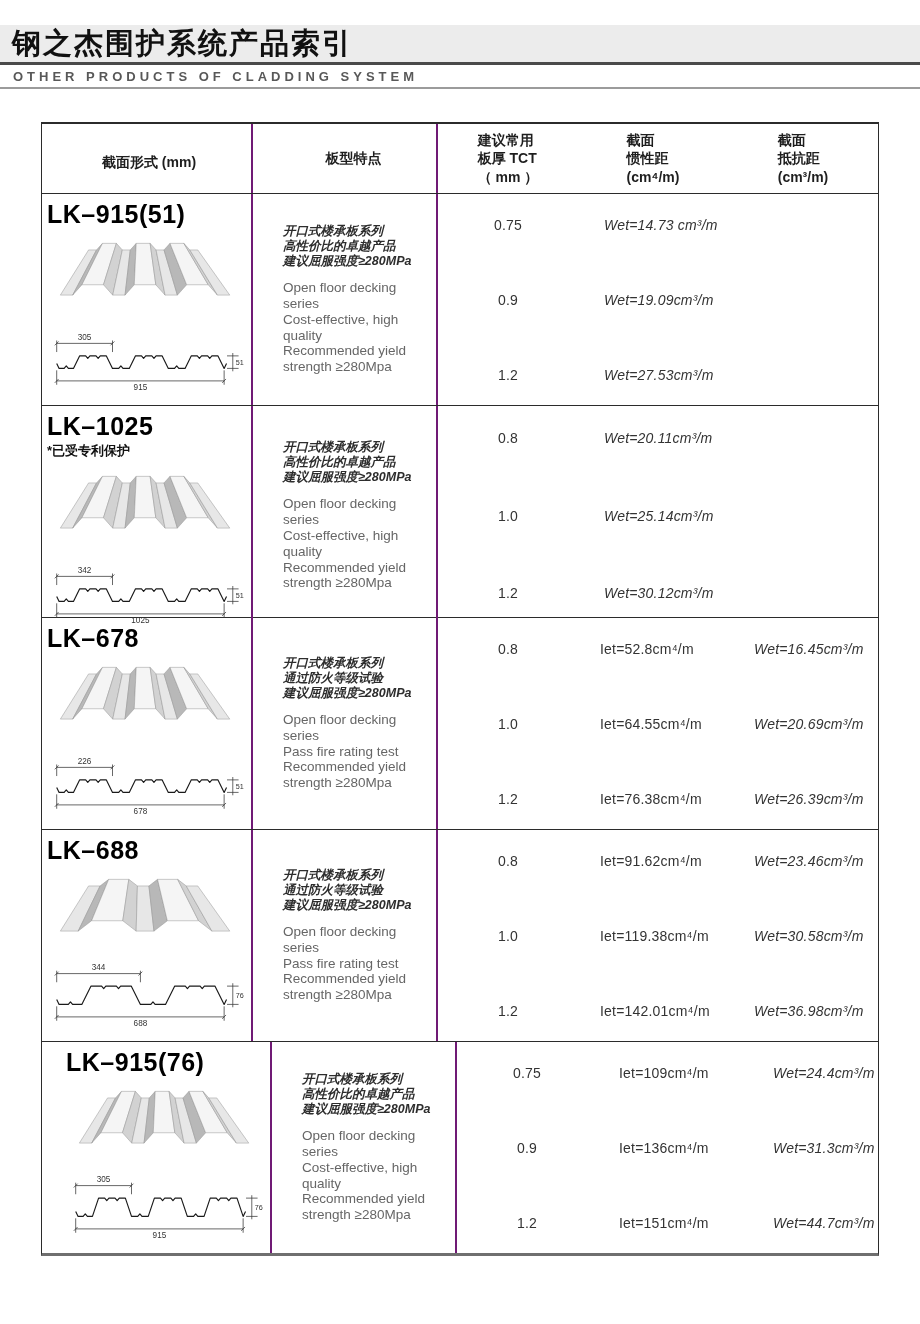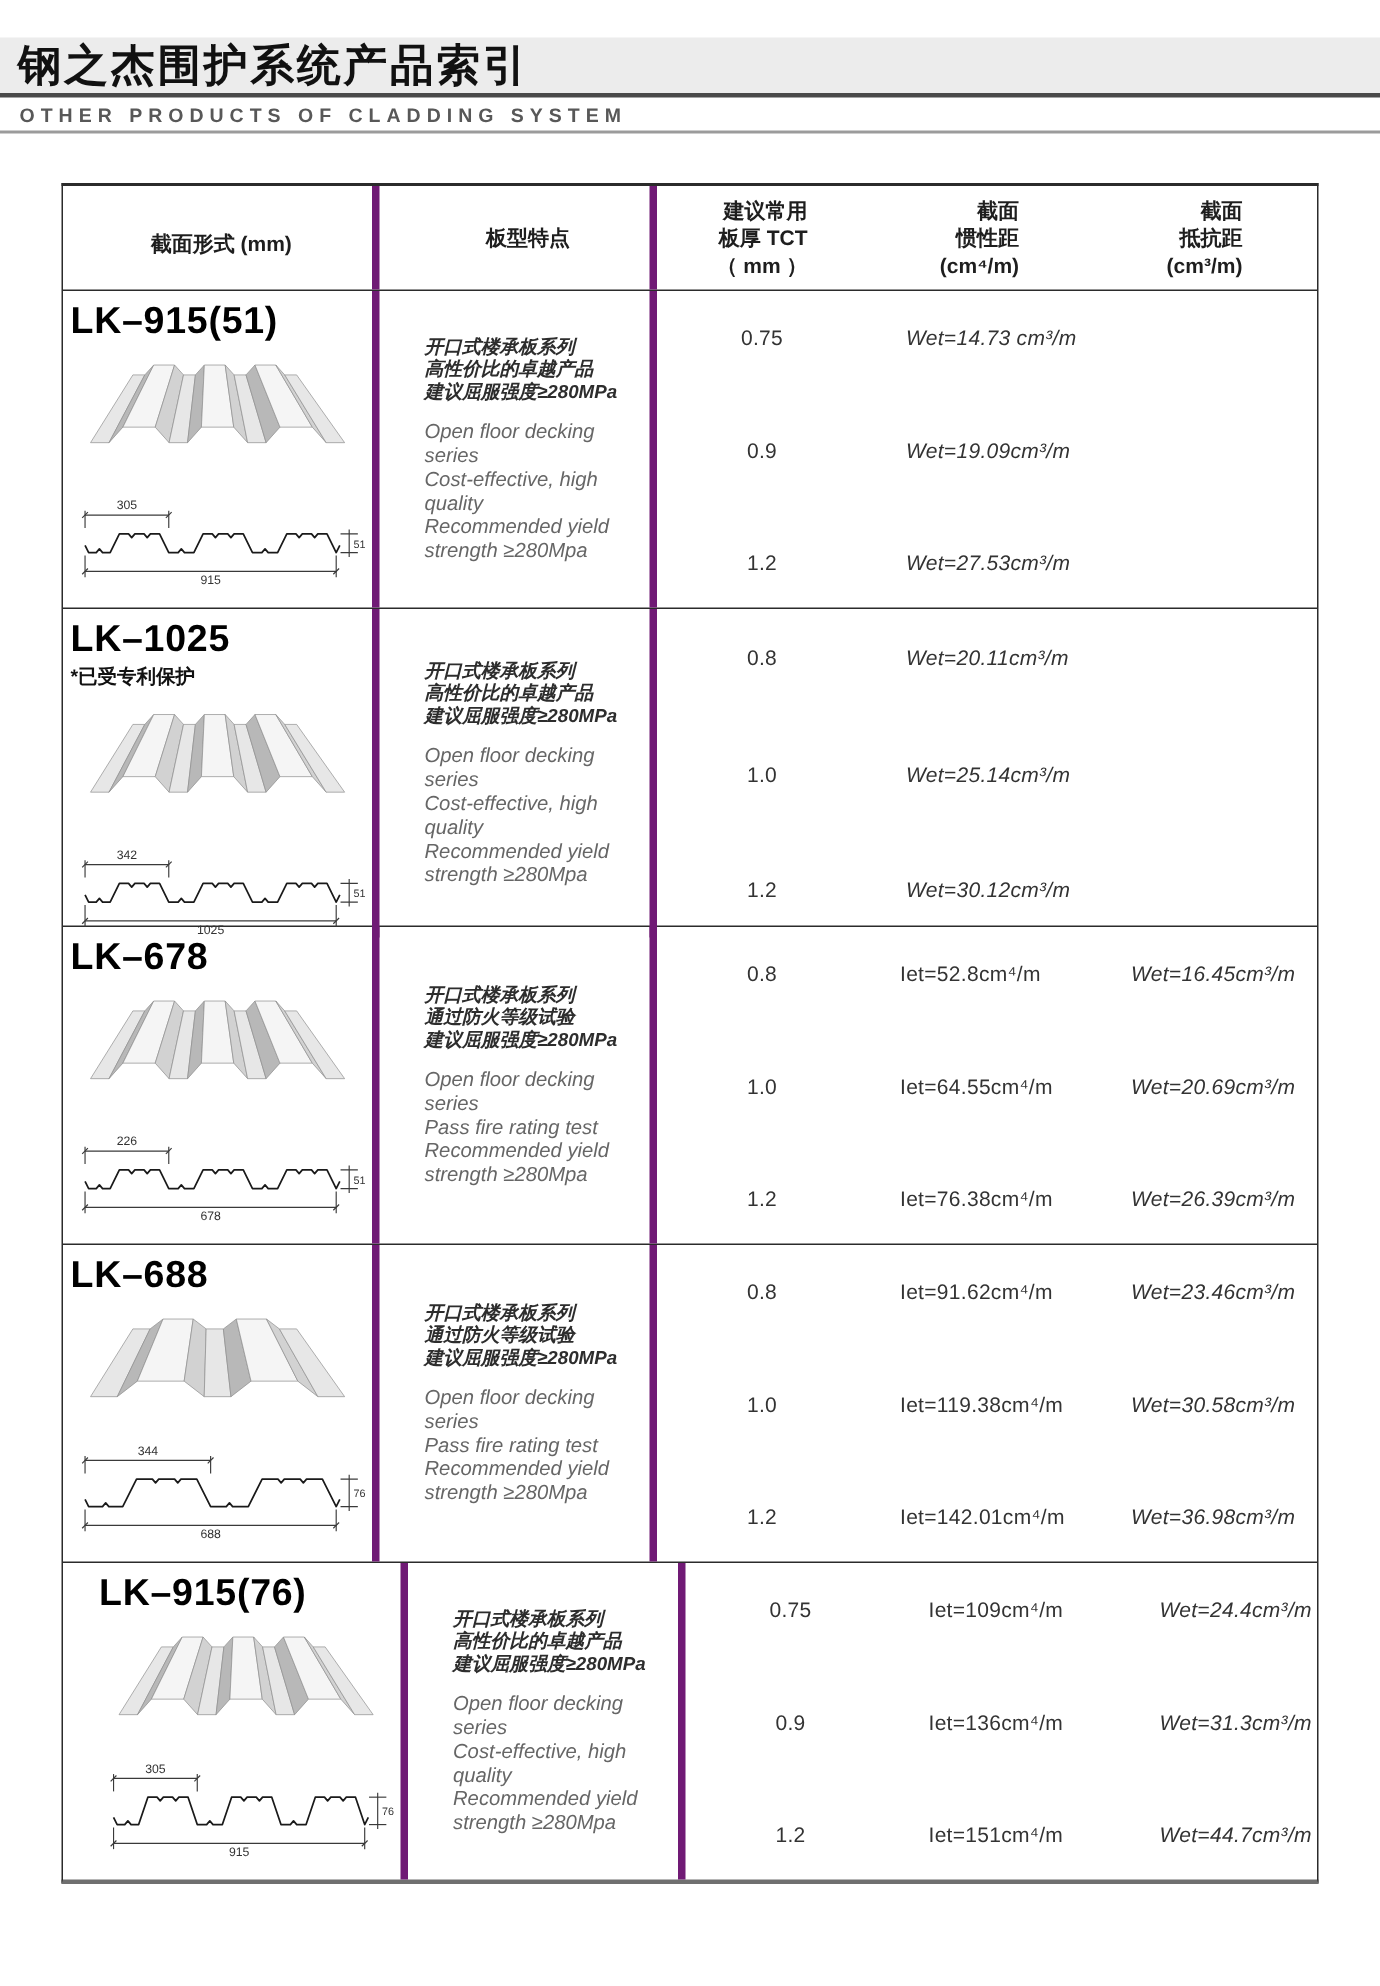--- a/index.html
+++ b/index.html
@@ -22,36 +22,36 @@
   .catalog{
     margin:33px 41px 0 41px;width:838px;box-sizing:border-box;
     border-top:2px solid #2b2b2b;border-bottom:3px solid #6f6f6f;
     border-left:1px solid #2b2b2b;border-right:1px solid #2b2b2b;
   }
   .trow{
     display:grid;grid-template-columns:211px 185px 140px 150px 150px;
   }
   .thead{height:69px;border-bottom:1px solid #2b2b2b;}
   .thead .cell{
-    display:flex;align-items:center;justify-content:center;text-align:right;
+    display:flex;align-items:center;justify-content:center;text-align:left;
     font-size:14px;font-weight:bold;color:#1e1e1e;white-space:pre-line;line-height:1.3;
   }
   .product{height:211px;border-bottom:1px solid #2b2b2b;}
   .product:last-child{border-bottom:none;margin-left:19px;}
   .cell{box-sizing:border-box;}
-  .c1,.c2{border-right:5px solid #701a75;}
+  .c1,.c2{border-right:2px solid #701a75;}
   .c1{padding:7px 0 0 5px;}
   .pname{font-size:25px;font-weight:bold;letter-spacing:.5px;color:#000;line-height:1.05;}
   .pnote{font-size:13px;font-weight:bold;color:#111;margin-top:3px;min-height:0;}
   .pnote:empty{display:none;}
   .persp{display:block;margin:6px 0 0 8px;}
   .section-svg{display:block;margin:1px 0 0 2px;}
   .c2{display:flex;flex-direction:column;justify-content:center;padding:0 12px 0 30px;}
   .feat-cn{font-size:12.5px;font-weight:bold;color:#2d2d2d;line-height:1.2;white-space:pre-line;margin-bottom:11px;font-style:italic;}
-  .feat-en{font-size:13.5px;color:#666;line-height:1.18;white-space:pre-line;font-style:italic;}
+  .feat-en{font-size:13.5px;color:#666;line-height:1.18;white-space:pre-line;}
   .datacol{display:flex;flex-direction:column;justify-content:space-around;
     font-size:14px;color:#333;letter-spacing:.2px;gap:14px;}
   .c3{align-items:center;}
   .c4{padding-left:22px;}
   .c5{padding-left:26px;font-style:italic;}
 </style>
 </head>
 <body>
 
 <div class="page">

